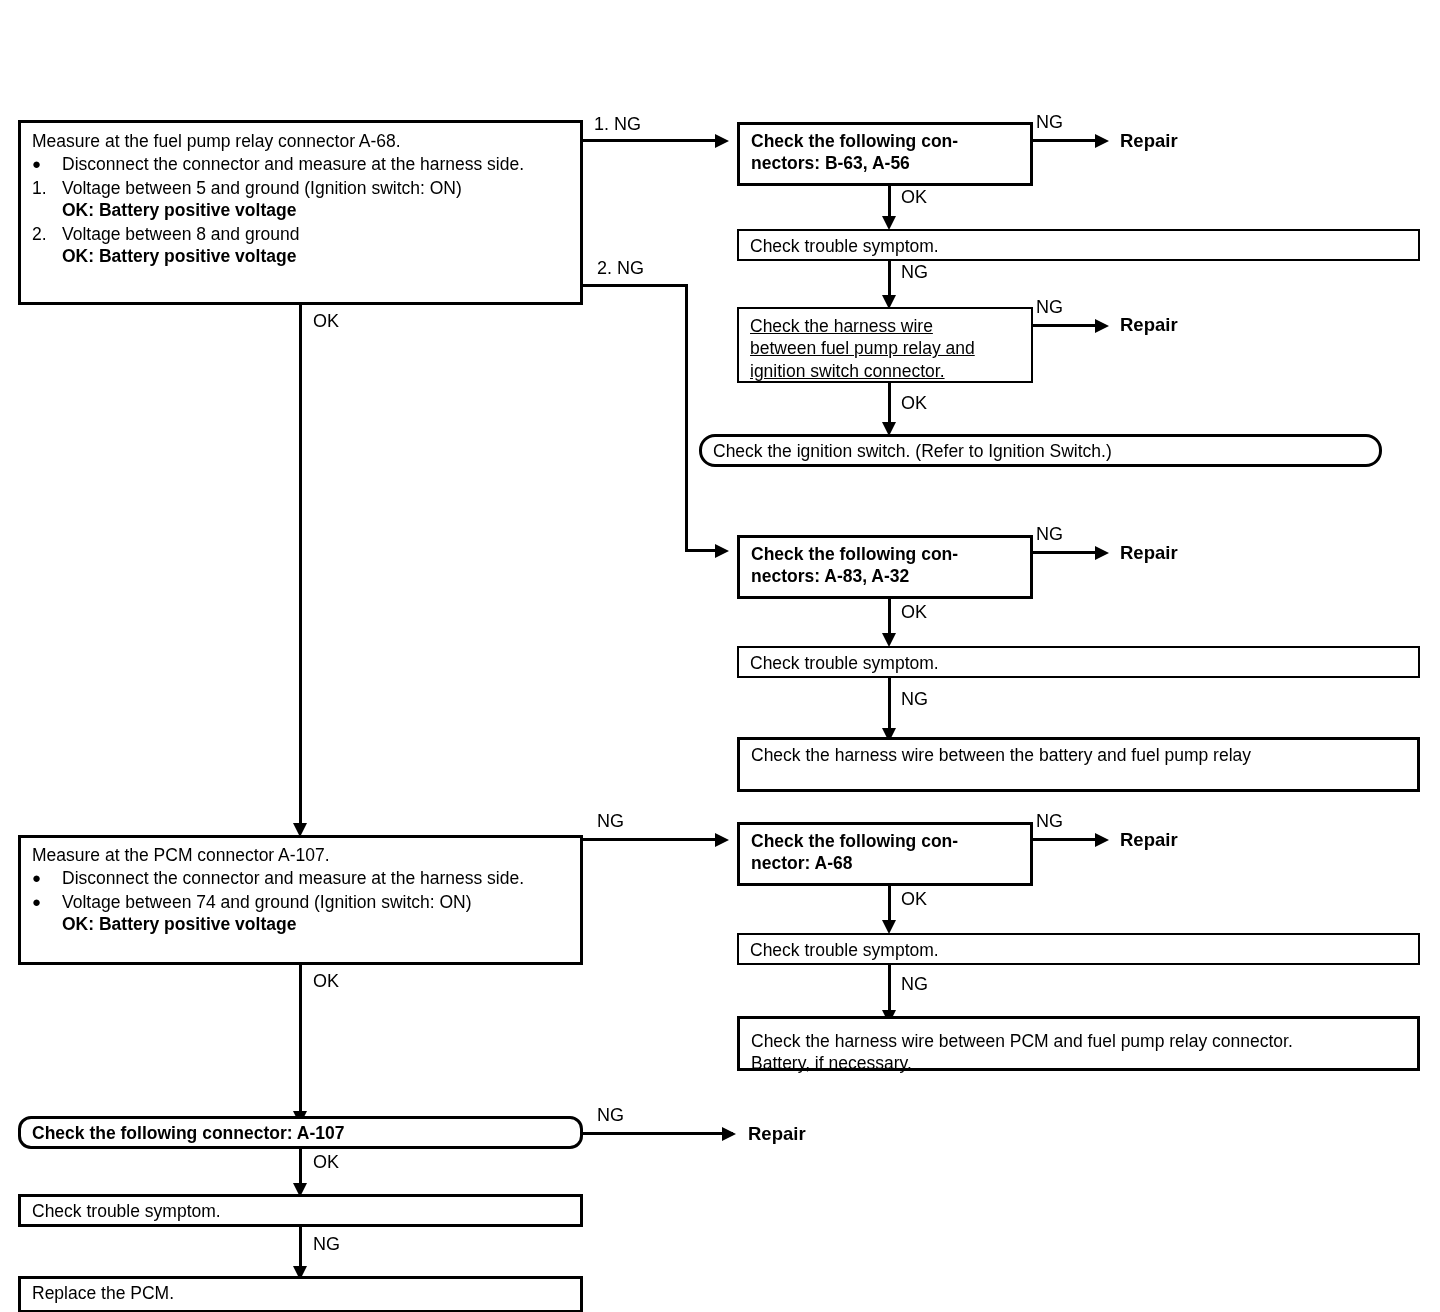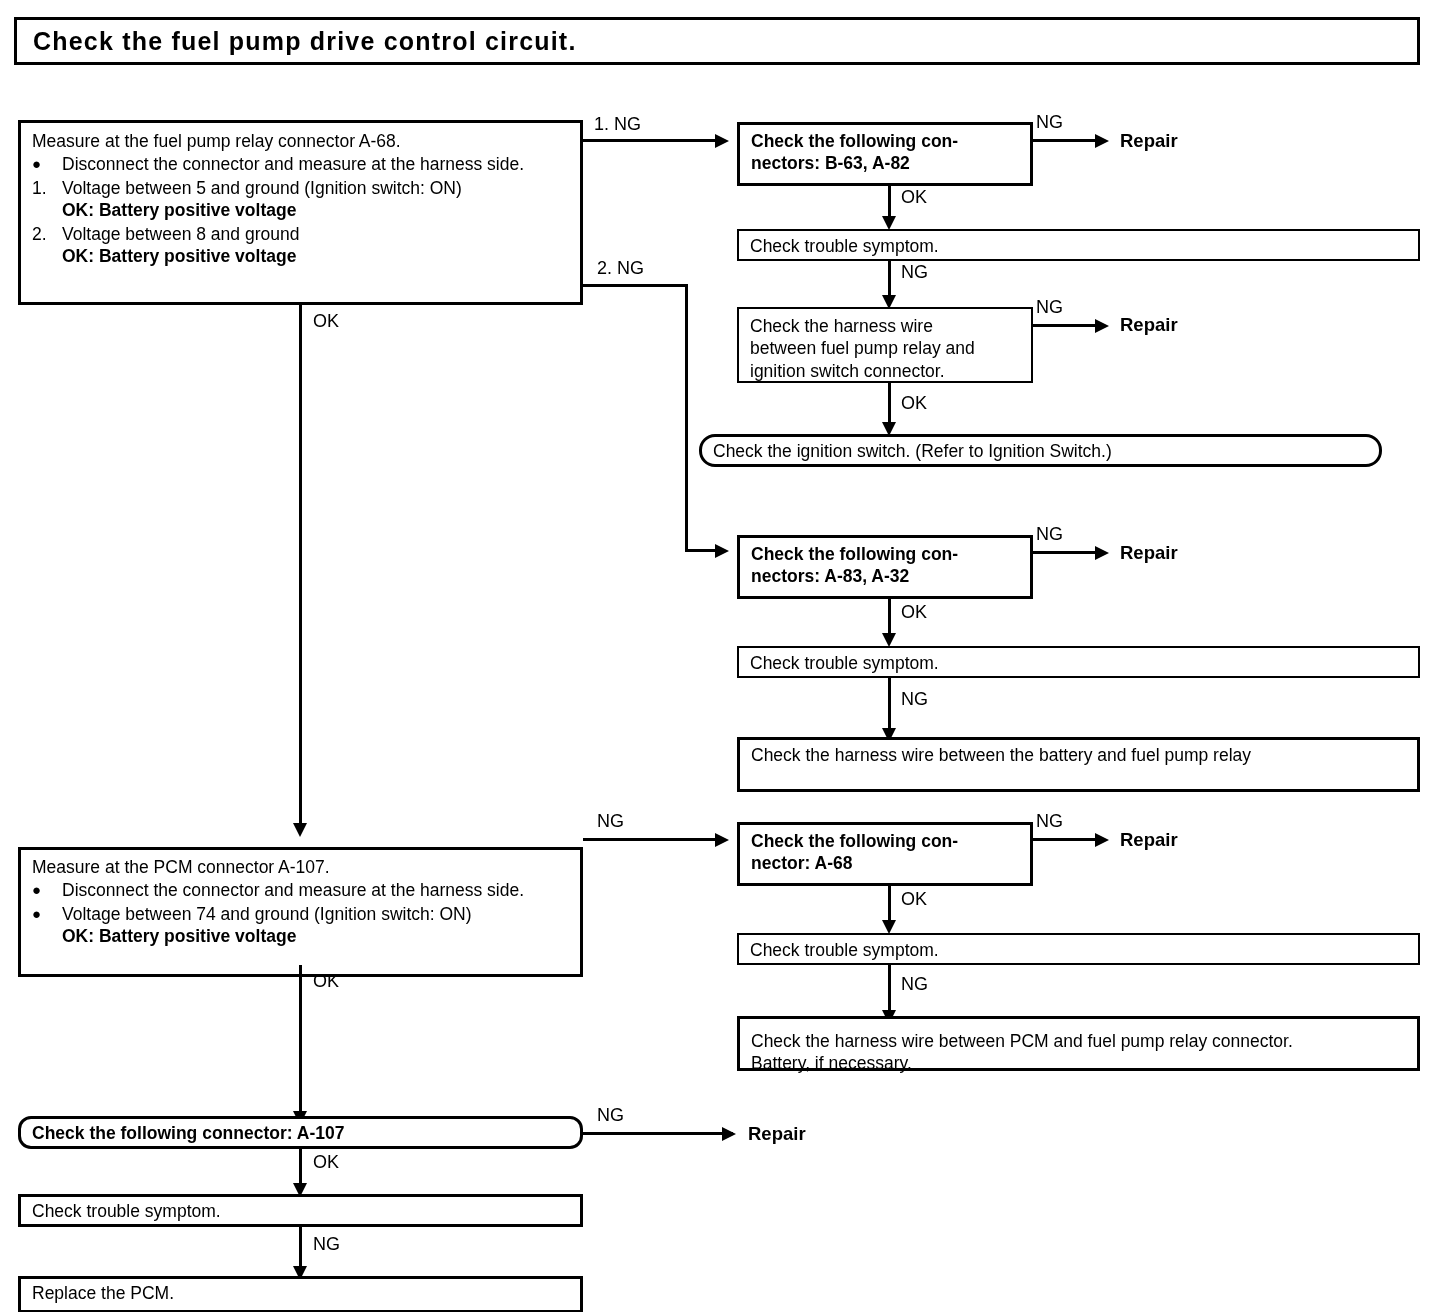--- a/index.html
+++ b/index.html
@@ -105,23 +105,20 @@
     font-weight: bold;
     white-space: nowrap;
     line-height: 1;
   }
 </style>
 </head>
 <body>
 
 <div id="page">
 
-  <div class="title-box">
-    <span class="title-text">Check the fuel pump drive control circuit.</span>
-  </div>
 
   <div class="box box-thick" style="left:18px; top:120px; width:565px; height:185px;">
     <div class="box-inner" style="padding-top:7px;">
       <div>Measure at the fuel pump relay connector A-68.</div>
       <div class="bullet-row" style="margin-top:1px;">
         <span class="bullet-mark">●</span>
         <span class="bullet-body">Disconnect the connector and measure at the harness side.</span>
       </div>
       <div class="bullet-row" style="margin-top:1px;">
         <span class="num-mark">1.</span>
@@ -146,21 +143,21 @@
   <div class="arrow-right" style="left:715px; top:544px;"></div>
   <div class="lbl" style="left:597px; top:259px;">2. NG</div>
 
   <div class="ln vline" style="left:299px; top:305px; height:520px;"></div>
   <div class="arrow-down" style="left:293px; top:823px;"></div>
   <div class="lbl" style="left:313px; top:312px;">OK</div>
 
   <div class="box box-thick" style="left:737px; top:122px; width:296px; height:64px;">
     <div class="box-inner b" style="padding-top:5px;">
       <div class="justify" style="width:100%;">Check the following con-</div>
-      <div>nectors: B-63, A-82</div>
+      <div>nectors: B-63, A-56</div>
     </div>
   </div>
 
   <div class="ln hline" style="left:1033px; top:139px; width:64px;"></div>
   <div class="arrow-right" style="left:1095px; top:134px;"></div>
   <div class="lbl" style="left:1036px; top:113px;">NG</div>
   <div class="repair" style="left:1120px; top:132px;">Repair</div>
 
   <div class="ln vline" style="left:888px; top:186px; height:32px;"></div>
   <div class="arrow-down" style="left:882px; top:216px;"></div>
@@ -170,21 +167,21 @@
     <div class="box-inner" style="padding-top:4px;">
       <span>Check trouble symptom.</span>
     </div>
   </div>
 
   <div class="ln vline" style="left:888px; top:261px; height:36px;"></div>
   <div class="arrow-down" style="left:882px; top:295px;"></div>
   <div class="lbl" style="left:901px; top:263px;">NG</div>
 
   <div class="box" style="left:737px; top:307px; width:296px; height:76px;">
-    <div class="box-inner" style="">
+    <div class="box-inner" style="text-decoration:underline;">
       <div class="justify" style="width:100%;">Check the harness wire</div>
       <div>between fuel pump relay and</div>
       <div>ignition switch connector.</div>
     </div>
   </div>
 
   <div class="ln hline" style="left:1033px; top:324px; width:64px;"></div>
   <div class="arrow-right" style="left:1095px; top:319px;"></div>
   <div class="lbl" style="left:1036px; top:298px;">NG</div>
   <div class="repair" style="left:1120px; top:316px;">Repair</div>
@@ -224,21 +221,21 @@
   <div class="ln vline" style="left:888px; top:678px; height:52px;"></div>
   <div class="arrow-down" style="left:882px; top:728px;"></div>
   <div class="lbl" style="left:901px; top:690px;">NG</div>
 
   <div class="box box-thick" style="left:737px; top:737px; width:683px; height:55px;">
     <div class="box-inner" style="padding-top:4px;">
       <div>Check the harness wire between the battery and fuel pump relay</div>
     </div>
   </div>
 
-  <div class="box box-thick" style="left:18px; top:835px; width:565px; height:130px;margin-top:12px;">
+  <div class="box box-thick" style="left:18px; top:835px; width:565px; height:130px;">
     <div class="box-inner" style="padding-top:6px;">
       <div>Measure at the PCM connector A-107.</div>
       <div class="bullet-row" style="margin-top:1px;">
         <span class="bullet-mark">●</span>
         <span class="bullet-body">Disconnect the connector and measure at the harness side.</span>
       </div>
       <div class="bullet-row" style="margin-top:1px;">
         <span class="bullet-mark">●</span>
         <span class="bullet-body">Voltage between 74 and ground (Ignition switch: ON)</span>
       </div>

